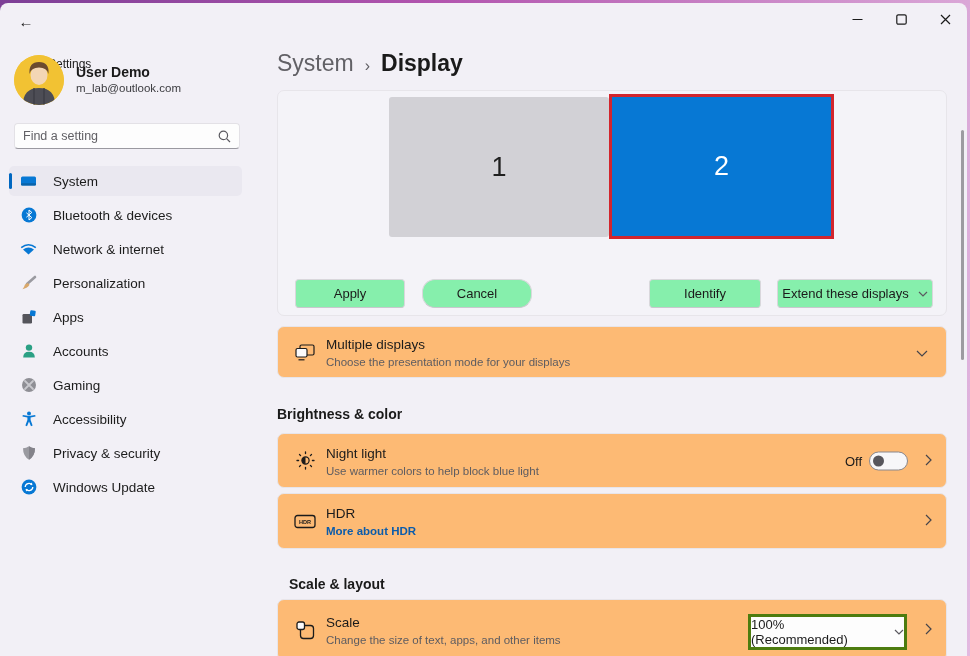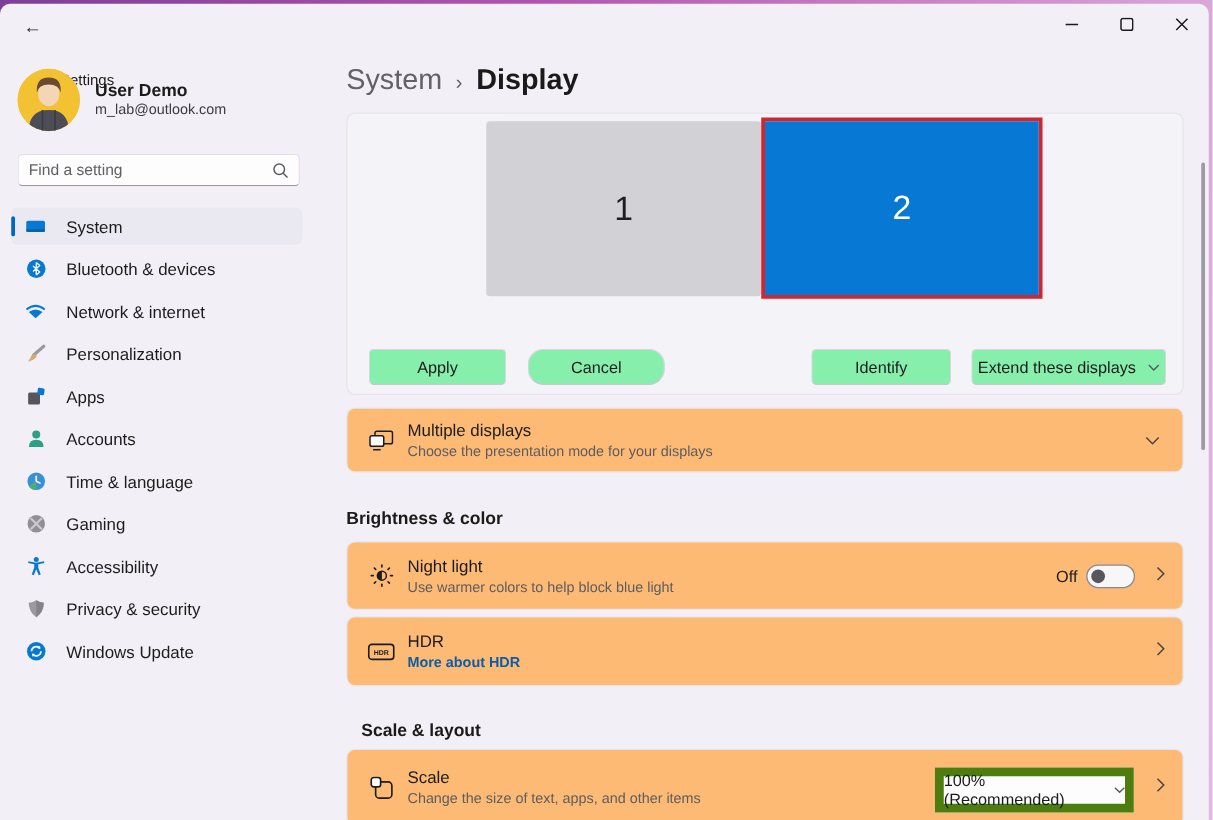--- a/index.html
+++ b/index.html
@@ -99,21 +99,21 @@
   .hdr-card { top:490px; height:56px; }
   .scale-card { top:596px; height:62px; }
   .off-label { position:absolute; right:84px; top:50%; transform:translateY(-50%); font-size:13px; color:#1b1b1b; }
   .toggle {
     position:absolute; right:38px; top:50%; transform:translateY(-50%);
     width:39px; height:19px; border:1px solid #89888e; border-radius:10px; background:#f7f7f9; cursor:pointer;
   }
   .toggle .knob { position:absolute; left:3px; top:3px; width:11px; height:11px; border-radius:50%; background:#57565c; }
   .scale-dropdown {
     position:absolute; right:39px; top:14px; height:36px; width:159px;
-    border:7px solid #4d7c0f; background:#fdfdfd;
+    border:3px solid #4d7c0f; background:#fdfdfd;
     display:flex; align-items:center; justify-content:center; gap:10px; cursor:pointer;
   }
   .scale-dd-value { font-size:13px; color:#1b1b1b; }
   
   .scrollbar-thumb { position:absolute; right:3px; top:127px; width:3px; height:230px; background:#9c9ba1; border-radius:2px; cursor:pointer; }
 </style>
 </head>
 <body>
 
 <div class="window">
@@ -219,30 +219,20 @@
       <div class="nav-item">
         <span class="nav-icon">
           <svg width="16" height="16" viewBox="0 0 16 16">
               <circle cx="8" cy="4.6" r="3.2" fill="#2ba084"></circle>
               <path d="M2.2 14.5 Q2.2 8.8 8 8.8 Q13.8 8.8 13.8 14.5 Z" fill="#2ba084"></path>
             </svg>
         </span>
         <span class="nav-label">Accounts</span>
       </div>
 
-      <div class="nav-item">
-        <span class="nav-icon">
-          <svg width="16" height="16" viewBox="0 0 16 16">
-              <circle cx="8" cy="8" r="7" fill="#3a8fd9"></circle>
-              <path d="M2 12 A7 7 0 0 0 8 15 L8 8 Z" fill="#4caf6e"></path>
-              <path d="M8 4 V8 L11 9.5" stroke="#fff" stroke-width="1.3" fill="none" stroke-linecap="round"></path>
-            </svg>
-        </span>
-        <span class="nav-label">Time &amp; language</span>
-      </div>
 
       <div class="nav-item">
         <span class="nav-icon">
           <svg width="16" height="16" viewBox="0 0 16 16">
               <circle cx="8" cy="8" r="7" fill="#8f8f95"></circle>
               <path d="M4 4 Q8 8 12 12 M12 4 Q8 8 4 12" stroke="#c9c9ce" stroke-width="1.8" fill="none" stroke-linecap="round"></path>
             </svg>
         </span>
         <span class="nav-label">Gaming</span>
       </div>

